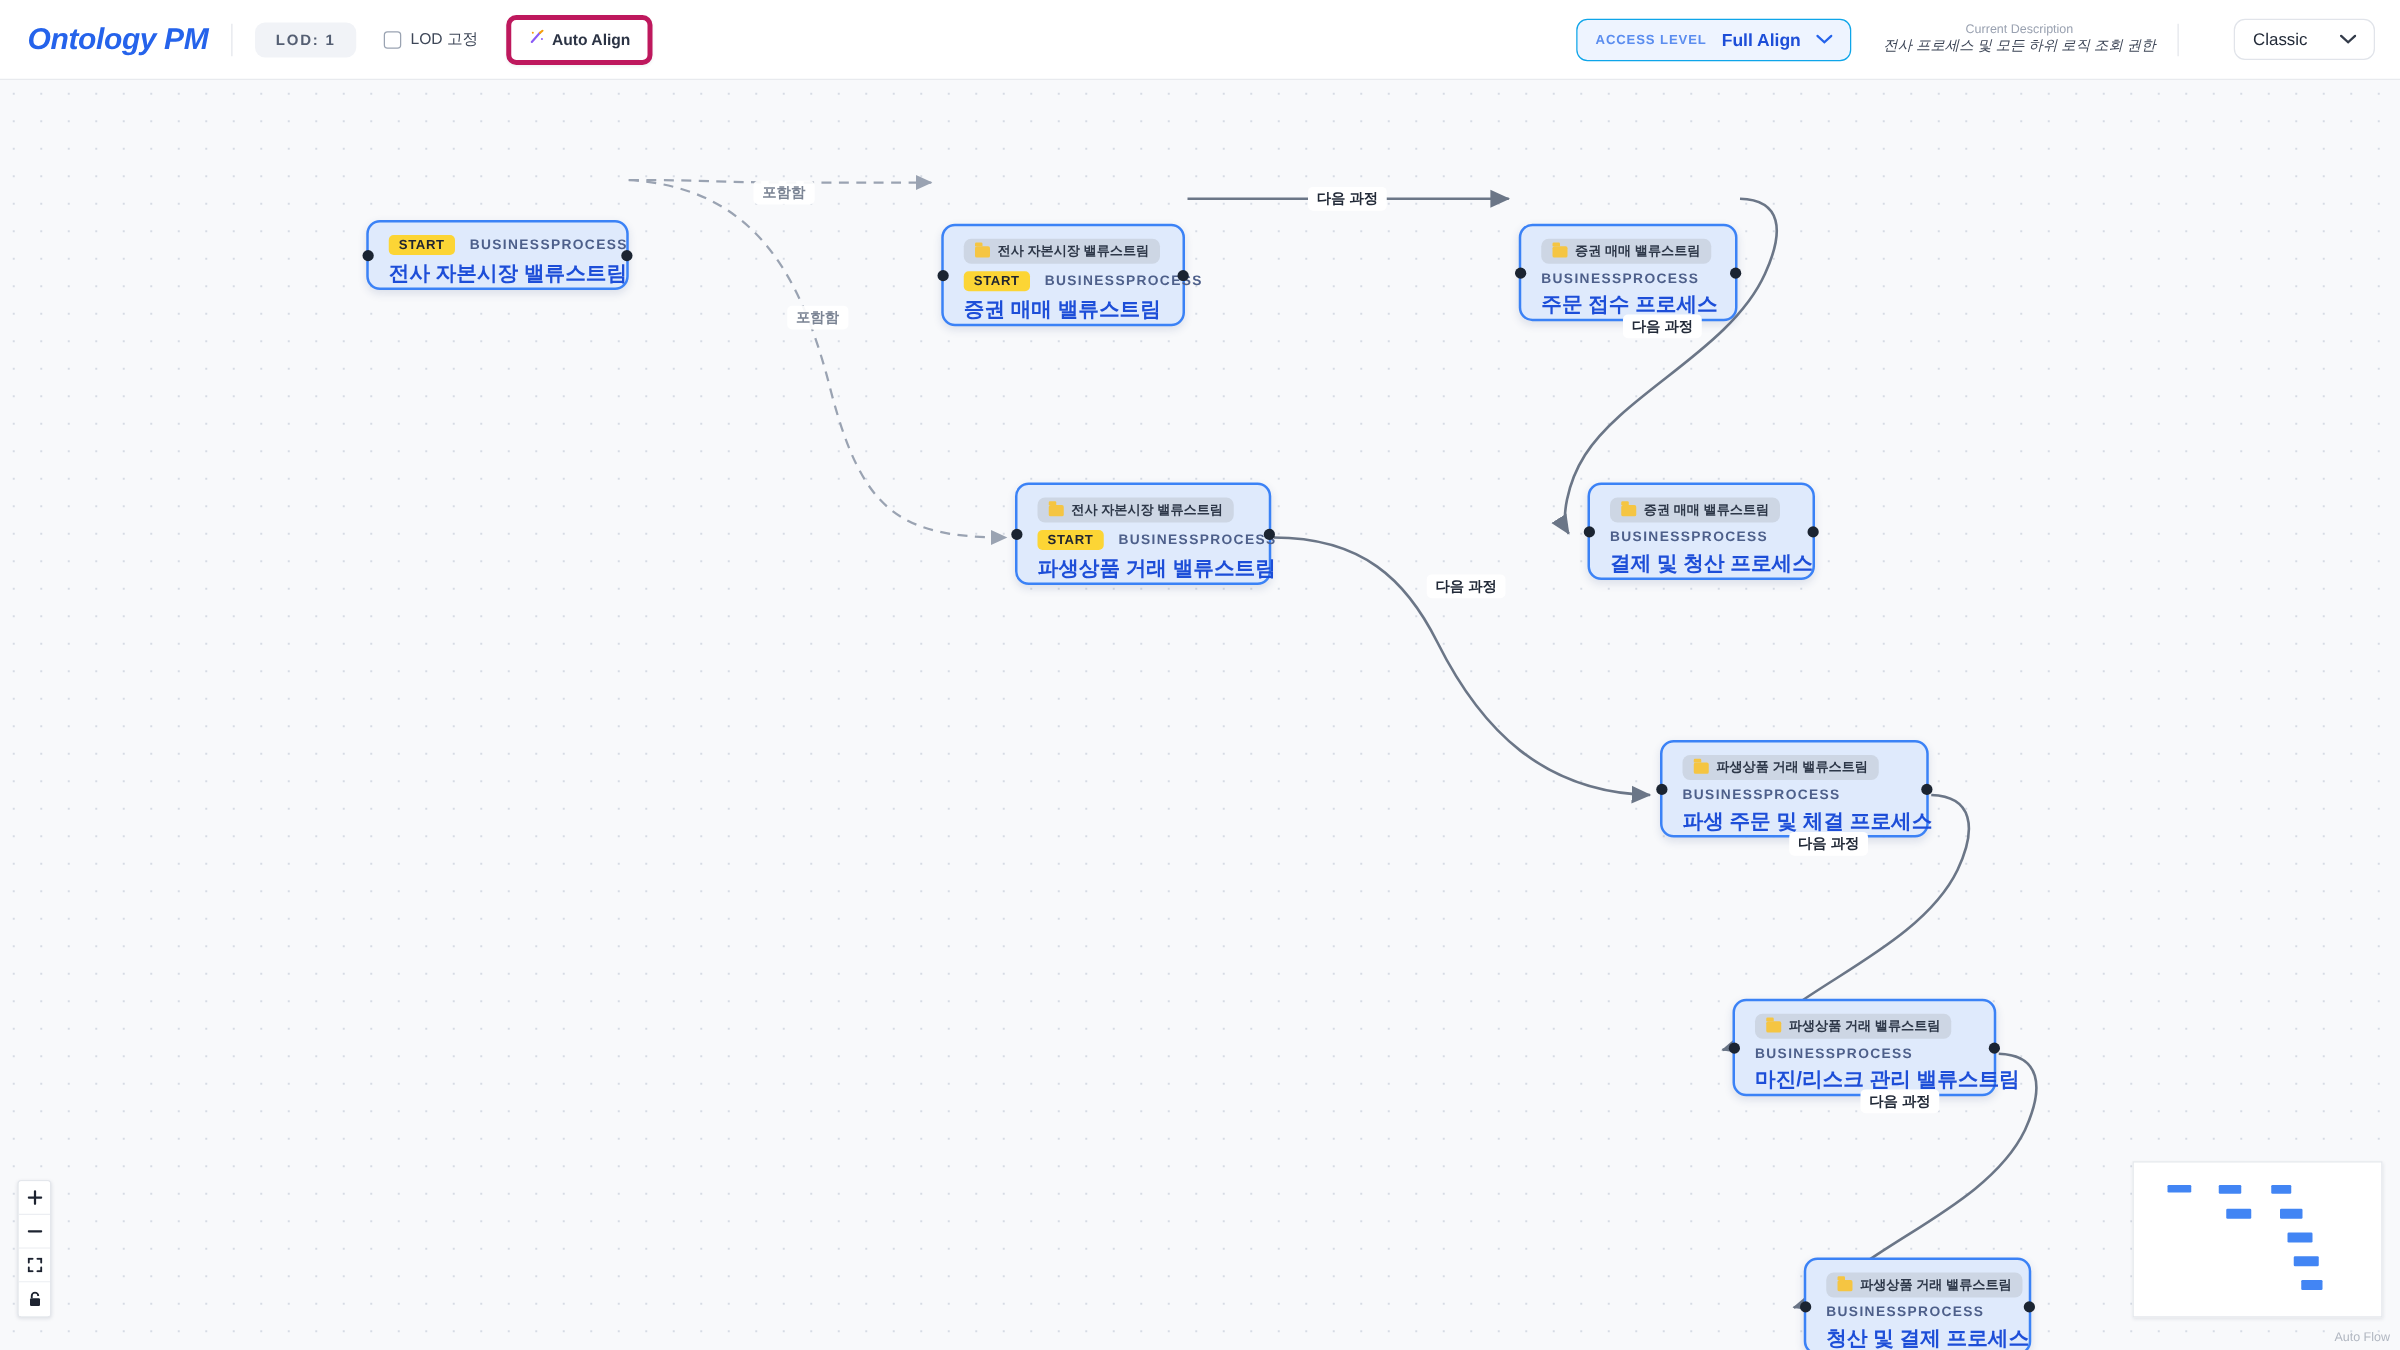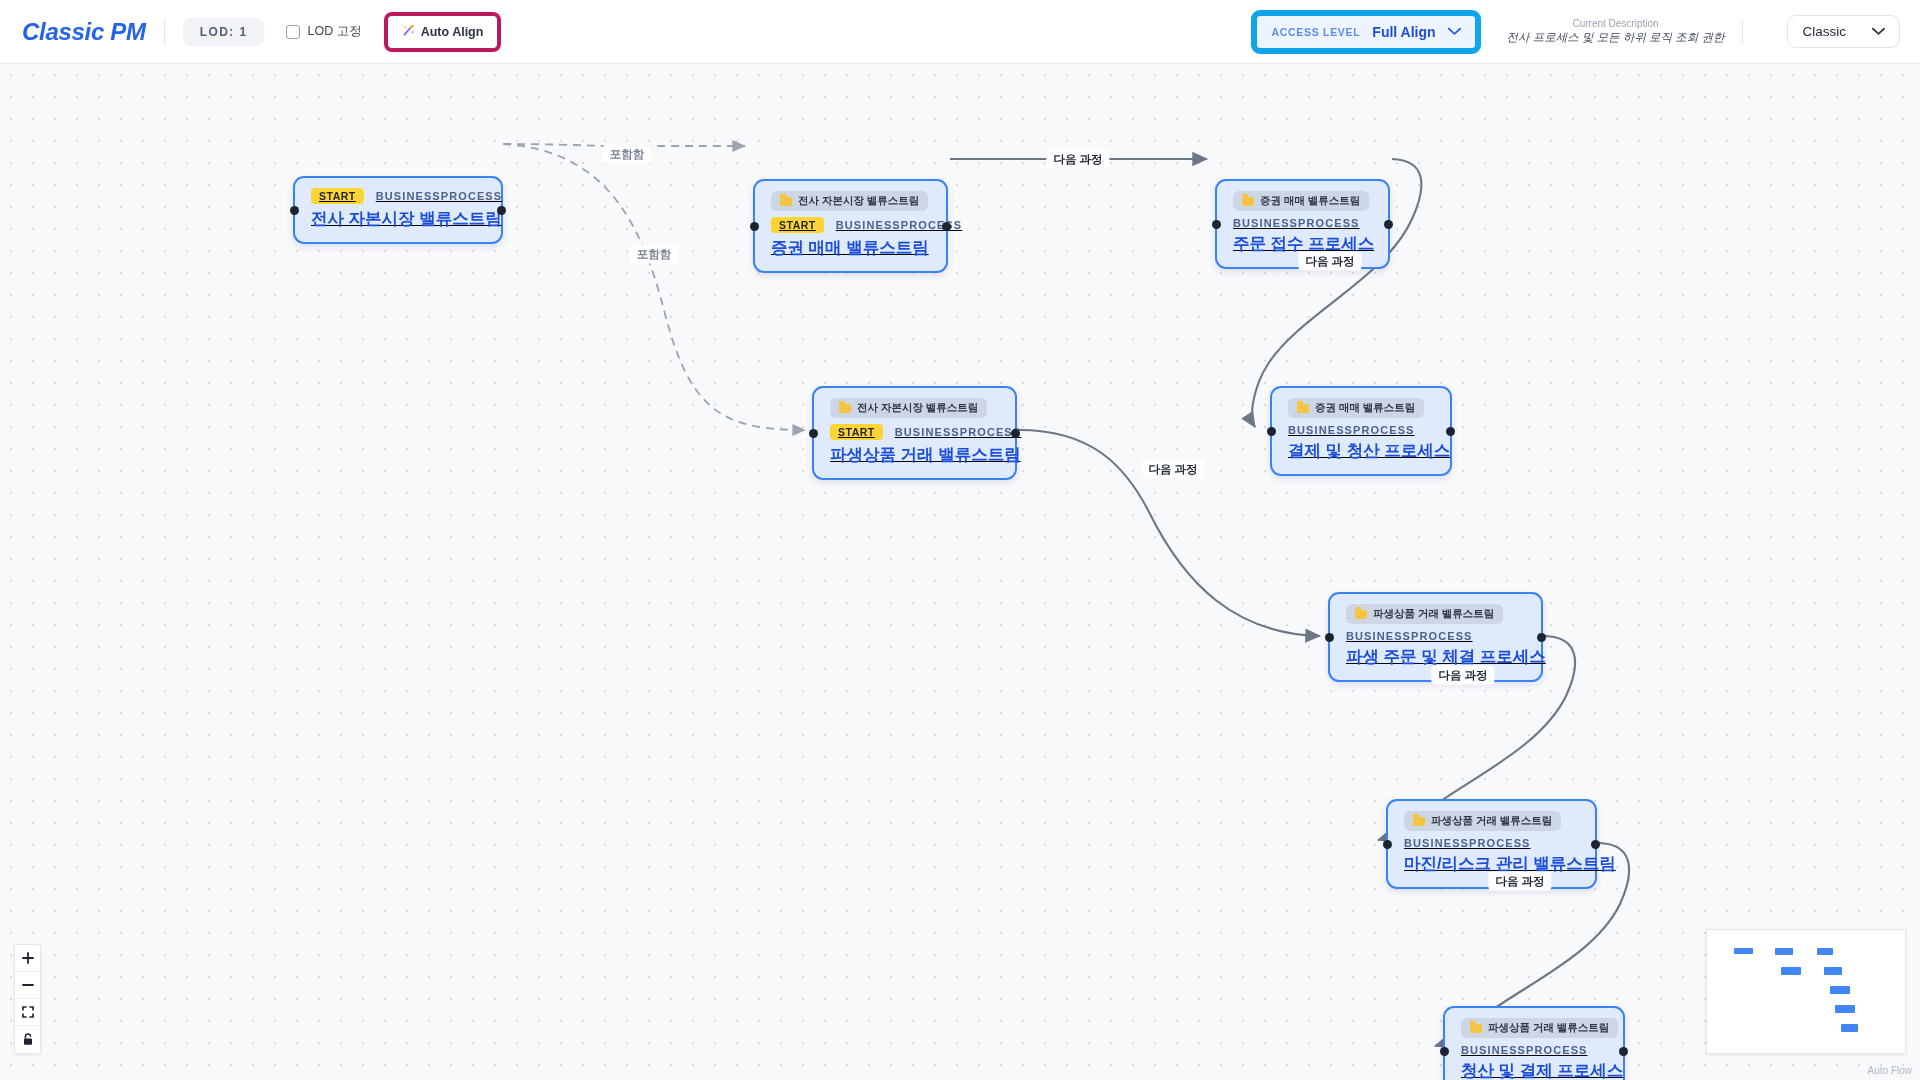--- a/index.html
+++ b/index.html
@@ -54,21 +54,21 @@
     white-space: nowrap;
   }
   #auto-align-label { font-size: 12.5px; font-weight: bold; color: #2b3344; }
 
   .hdr-right {
     margin-left: auto; display: flex; align-items: center;
     margin-right: 20px;
   }
   #access-level-select {
     display: flex; align-items: center; gap: 12px;
-    background: #eef4ff; border: 6px solid #0ea5e9; border-radius: 9px;
+    background: #eef4ff; border: 1px solid #0ea5e9; border-radius: 9px;
     padding: 8px 14px; min-width: 200px;
   }
   #access-level-caption {
     font-size: 10.5px; font-weight: bold; color: #5b8def;
     letter-spacing: .7px; white-space: nowrap;
   }
   #access-level-value {
     font-size: 14px; font-weight: bold; color: #1d4ed8; white-space: nowrap;
   }
   #access-level-chevron { margin-left: auto; color: #2563eb; font-size: 12px; }
@@ -102,22 +102,21 @@
   }
   #edge-layer { position: absolute; inset: 0; width: 1920px; height: 1016px; }
 
   
   .flow-node {
     position: absolute;
     background: #dfeafc;
     border: 2.2px solid #3b82f6;
     border-radius: 11px;
     box-shadow: 0 3px 7px rgba(35,60,120,.13);
-    padding: 10px 16px 12px 16px;
-    text-decoration: underline;
+    padding: 10px 16px 0 16px;
   }
   .node-parent-chip {
     display: inline-flex; align-items: center; gap: 6px;
     background: #cdd6e4; border-radius: 6px;
     padding: 3px 9px; margin-bottom: 6px;
   }
   .folder-icon {
     width: 12px; height: 9px; border-radius: 1.5px;
     background: #f5c542; flex: none;
     position: relative;
@@ -188,21 +187,21 @@
   .mini-node { position: absolute; background: #4285f4; border-radius: 1px; }
   #react-flow-attribution {
     position: absolute; right: 8px; bottom: 4px;
     font-size: 10px; color: #b0b6c0; z-index: 31;
   }
 </style>
 </head>
 <body>
 
 <div id="app-header">
-  <div id="brand-logo">Classic PM</div>
+  <div id="brand-logo">Ontology PM</div>
   <div class="hdr-divider"></div>
   <div id="lod-badge">LOD: 1</div>
 
   <div id="lod-lock-group">
     <span id="lod-lock-checkbox"></span>
     <span id="lod-lock-label">LOD 고정</span>
   </div>
 
   <div id="auto-align-button">
     <span>

